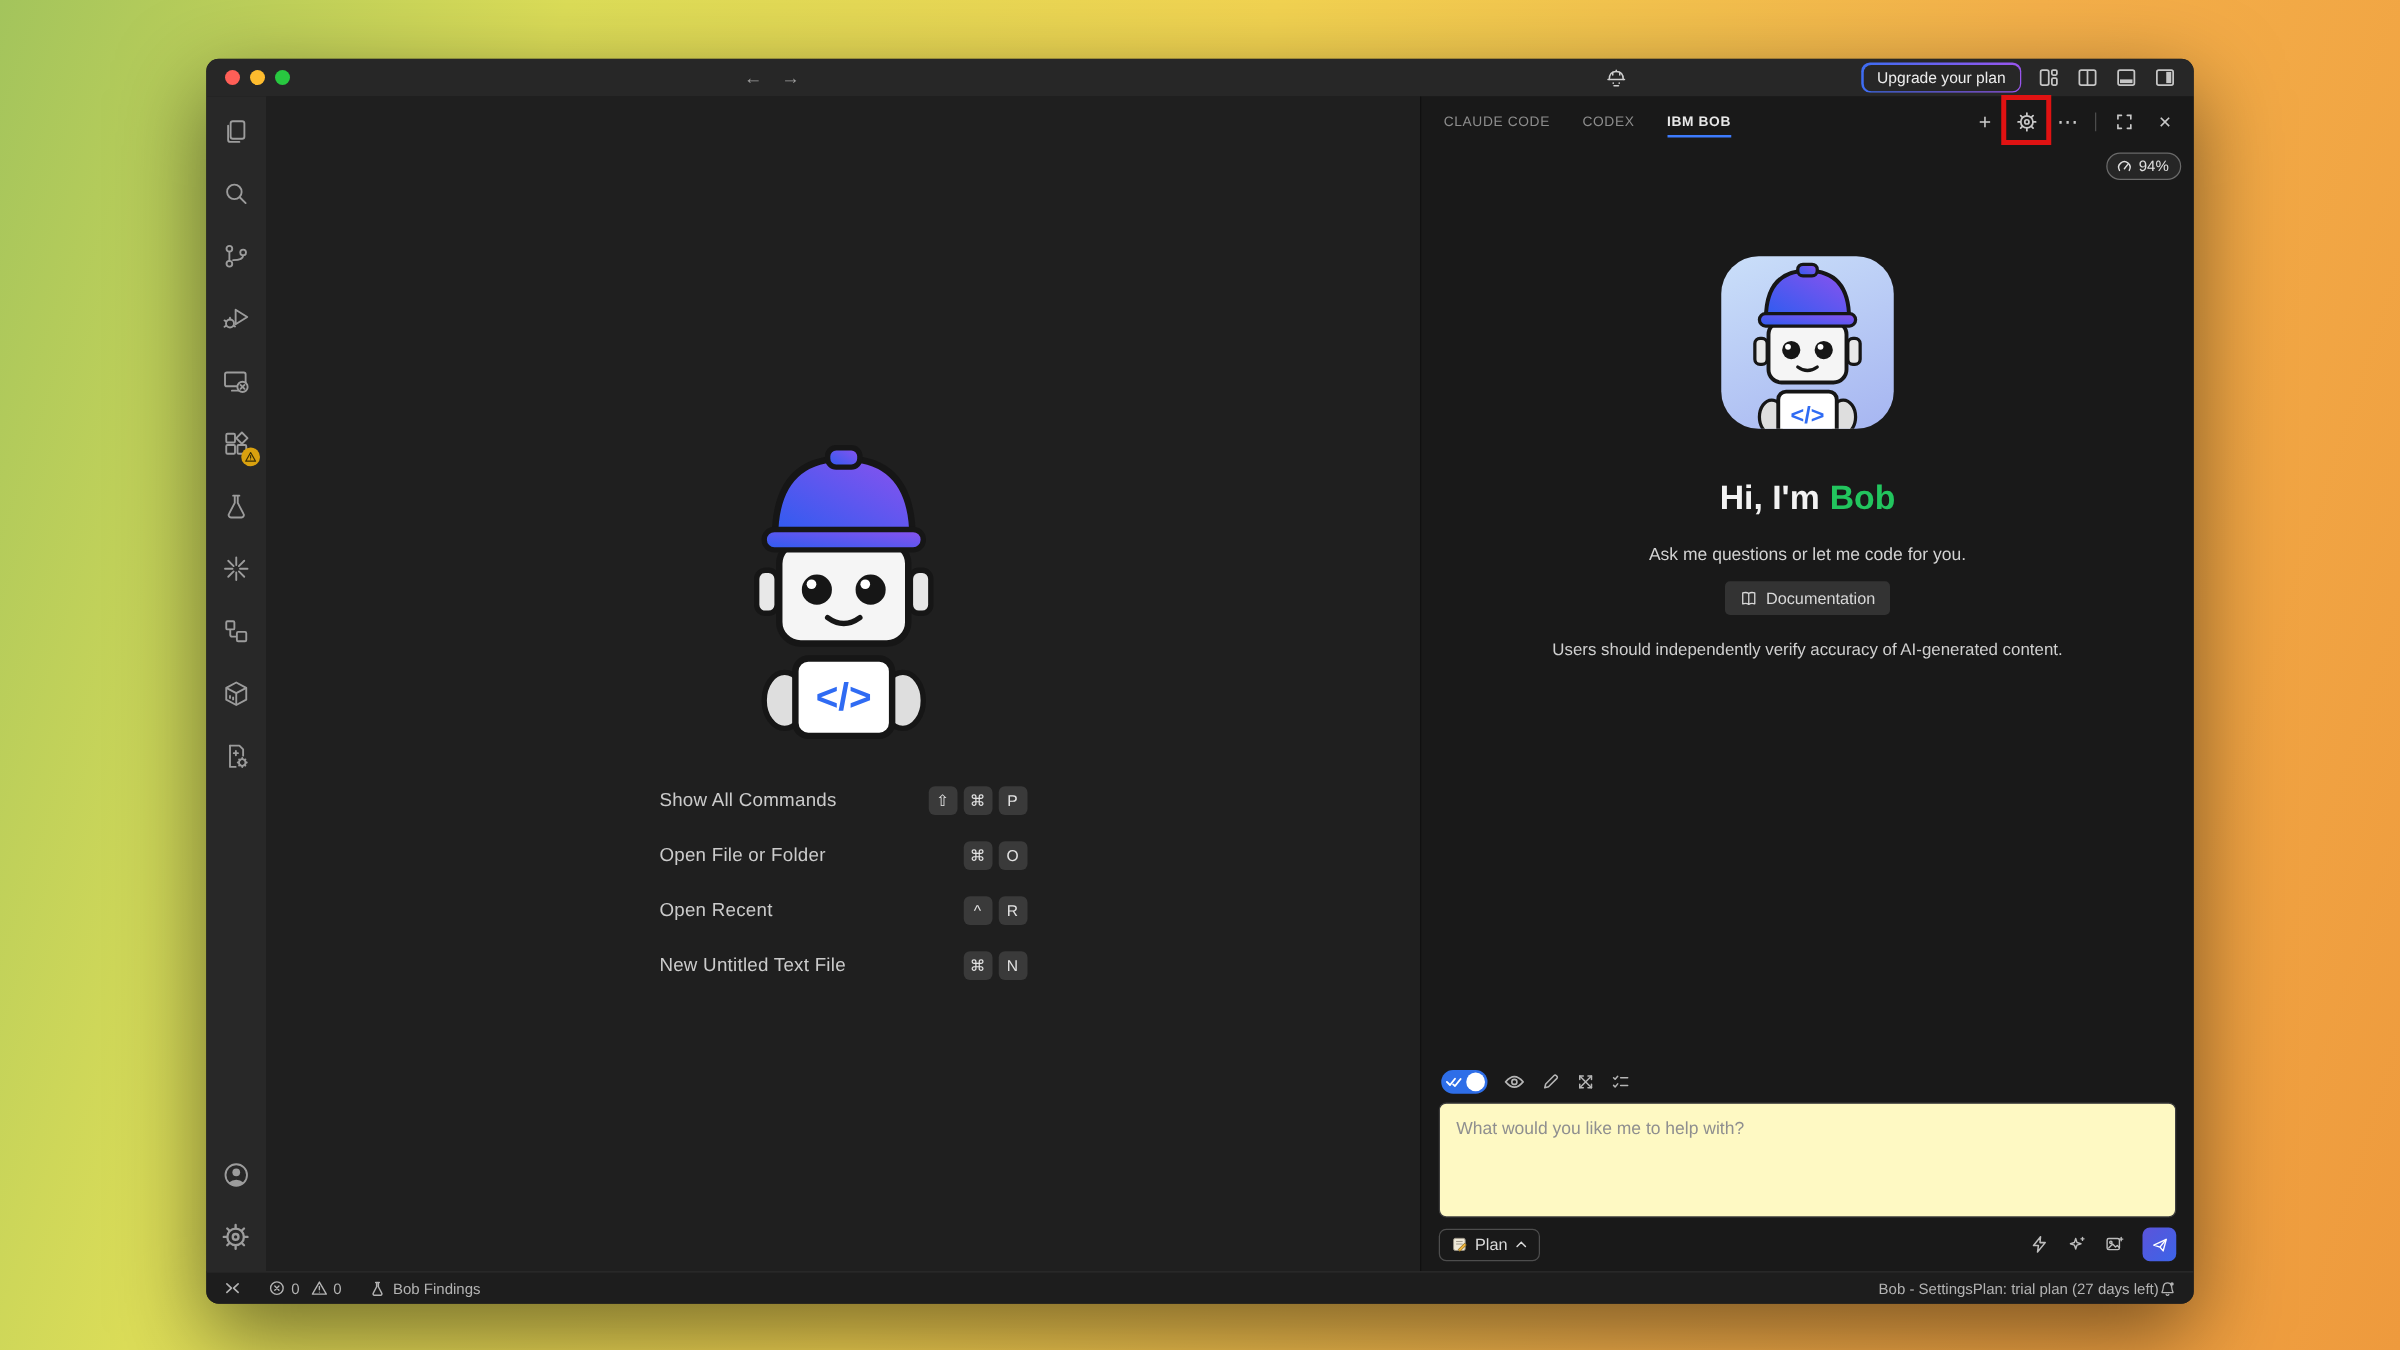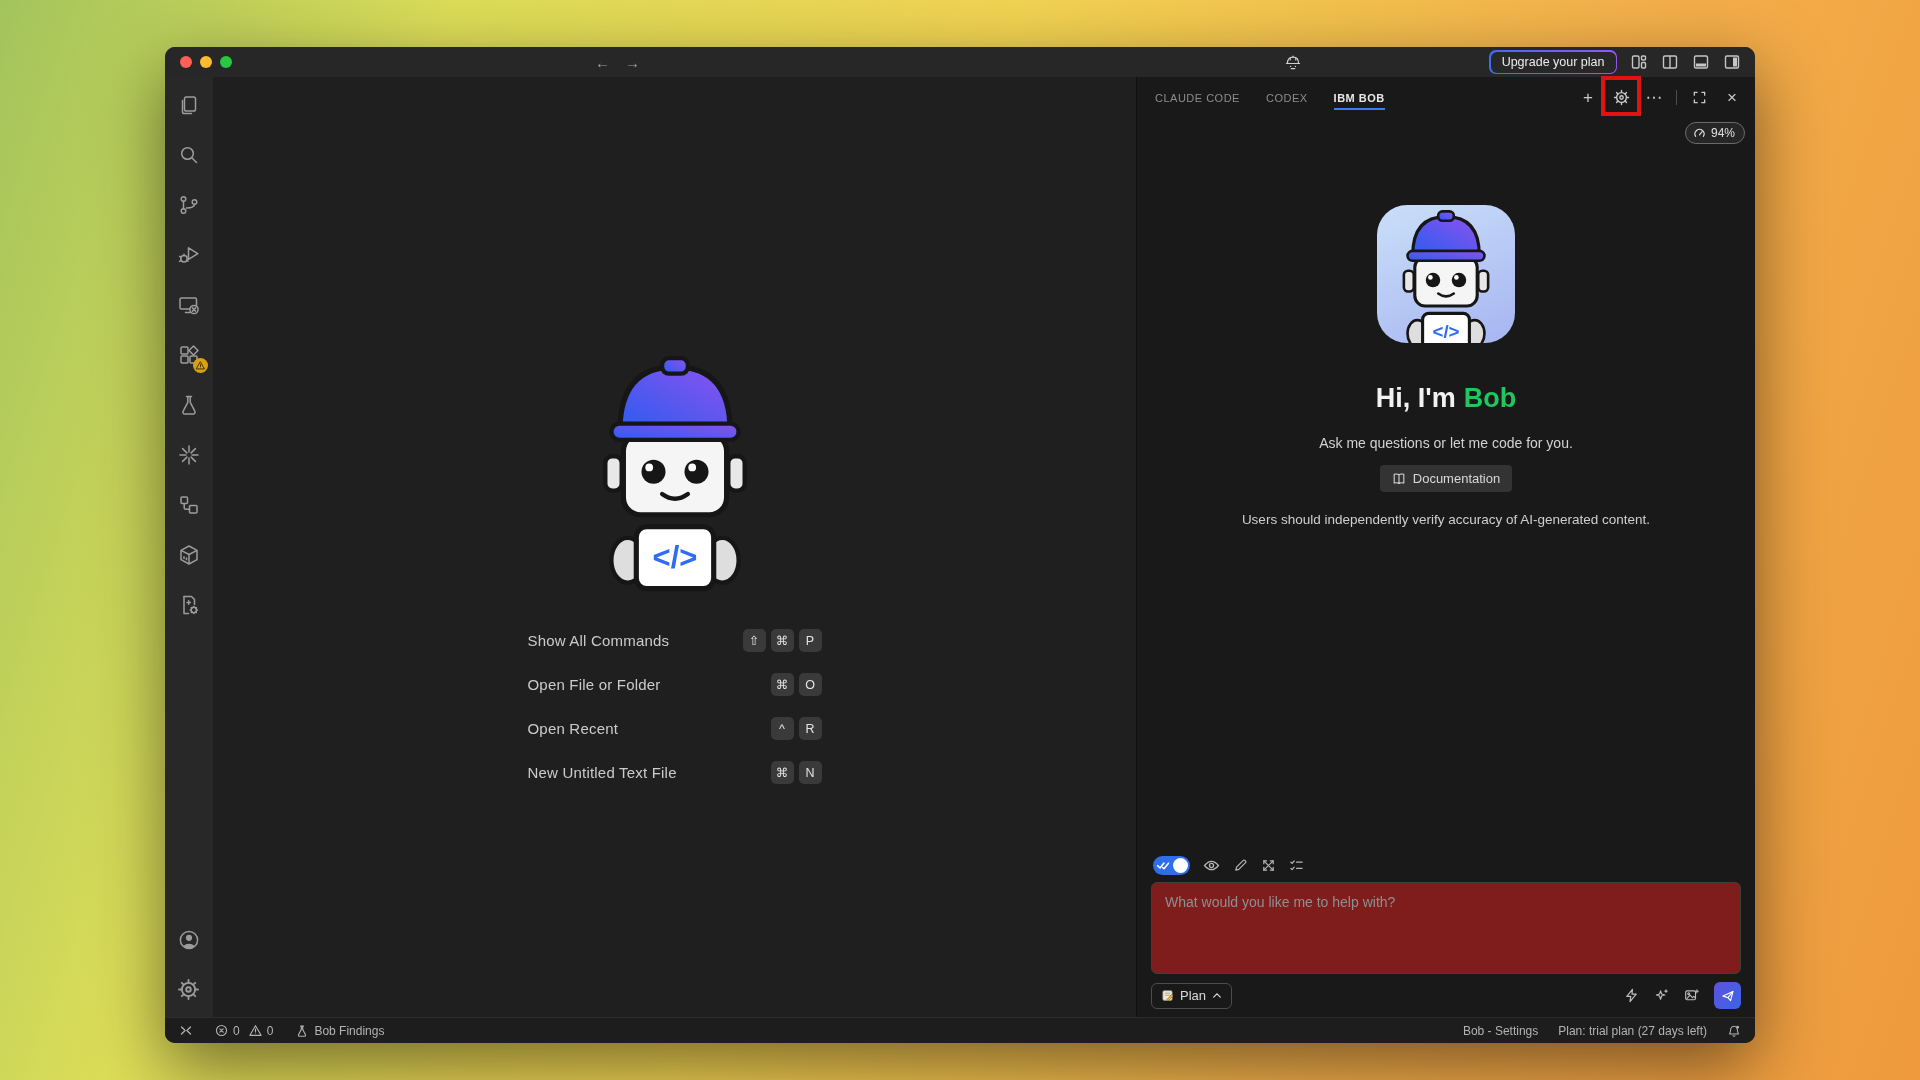--- a/index.html
+++ b/index.html
@@ -67,34 +67,34 @@
   .greeting{margin-top:40px;font-size:27px;font-weight:700;color:#f2f2f2;display:flex;gap:8px;}
   .greeting .name{color:#22c55e;}
   .subtitle{margin-top:21px;font-size:14px;color:#d2d2d2;}
   .doc-btn{margin-top:14px;display:flex;align-items:center;gap:7px;background:#333333;border-radius:4px;padding:6px 12px;color:#d8d8d8;font-size:13px;}
   .disclaimer{margin-top:20px;font-size:13.5px;color:#cfcfcf;}
 
   .composer{flex:0 0 auto;padding:4px 14px 8px;display:flex;flex-direction:column;}
   .composer-icons{display:flex;align-items:center;gap:13px;height:26px;padding-left:2px;color:#b5b5b5;}
   .toggle{width:37px;height:19px;border-radius:10px;background:#2e6ee8;position:relative;display:flex;align-items:center;}
   .toggle .knob{position:absolute;right:2px;width:15px;height:15px;background:#fff;border-radius:50%;}
-  .input-box{margin-top:4px;height:92px;background:#7f1d1d;border:1px solid #3e3e3e;border-radius:6px;
+  .input-box{margin-top:4px;height:92px;background:#fef9c3;border:1px solid #3e3e3e;border-radius:6px;
     padding:11px 13px;display:flex;flex-direction:column;justify-content:space-between;cursor:text;}
   .ph{color:#8f8f8f;font-size:14px;}
   .composer-bottom{margin-top:8px;display:flex;align-items:center;}
   .plan-btn{display:flex;align-items:center;gap:6px;border:1px solid #4d4d4d;border-radius:6px;height:26px;padding:0 9px;color:#dadada;font-size:13px;}
   .cb-right{margin-left:auto;display:flex;align-items:center;gap:15px;color:#bdbdbd;}
   .send{width:27px;height:27px;border-radius:6px;background:linear-gradient(135deg,#5b54da,#3c64e8);display:flex;align-items:center;justify-content:center;}
 
   
   .statusbar{height:26px;background:#1d1d1d;border-top:1px solid #2c2c2c;display:flex;align-items:center;
     color:#b3b3b3;font-size:12px;padding:0 14px;gap:22px;flex:0 0 auto;}
   .sb-item{display:flex;align-items:center;gap:5px;white-space:nowrap;}
   .sb-group{display:flex;align-items:center;gap:9px;}
-  .sb-right{margin-left:auto;display:flex;gap:20px;align-items:center;}
+  .sb-right{margin-left:auto;display:flex;align-items:center;}
 </style>
 </head>
 <body>
 
 <div class="window">
 
   <div class="titlebar">
     <div class="traffic">
       <span class="light l-red"></span>
       <span class="light l-yellow"></span>

